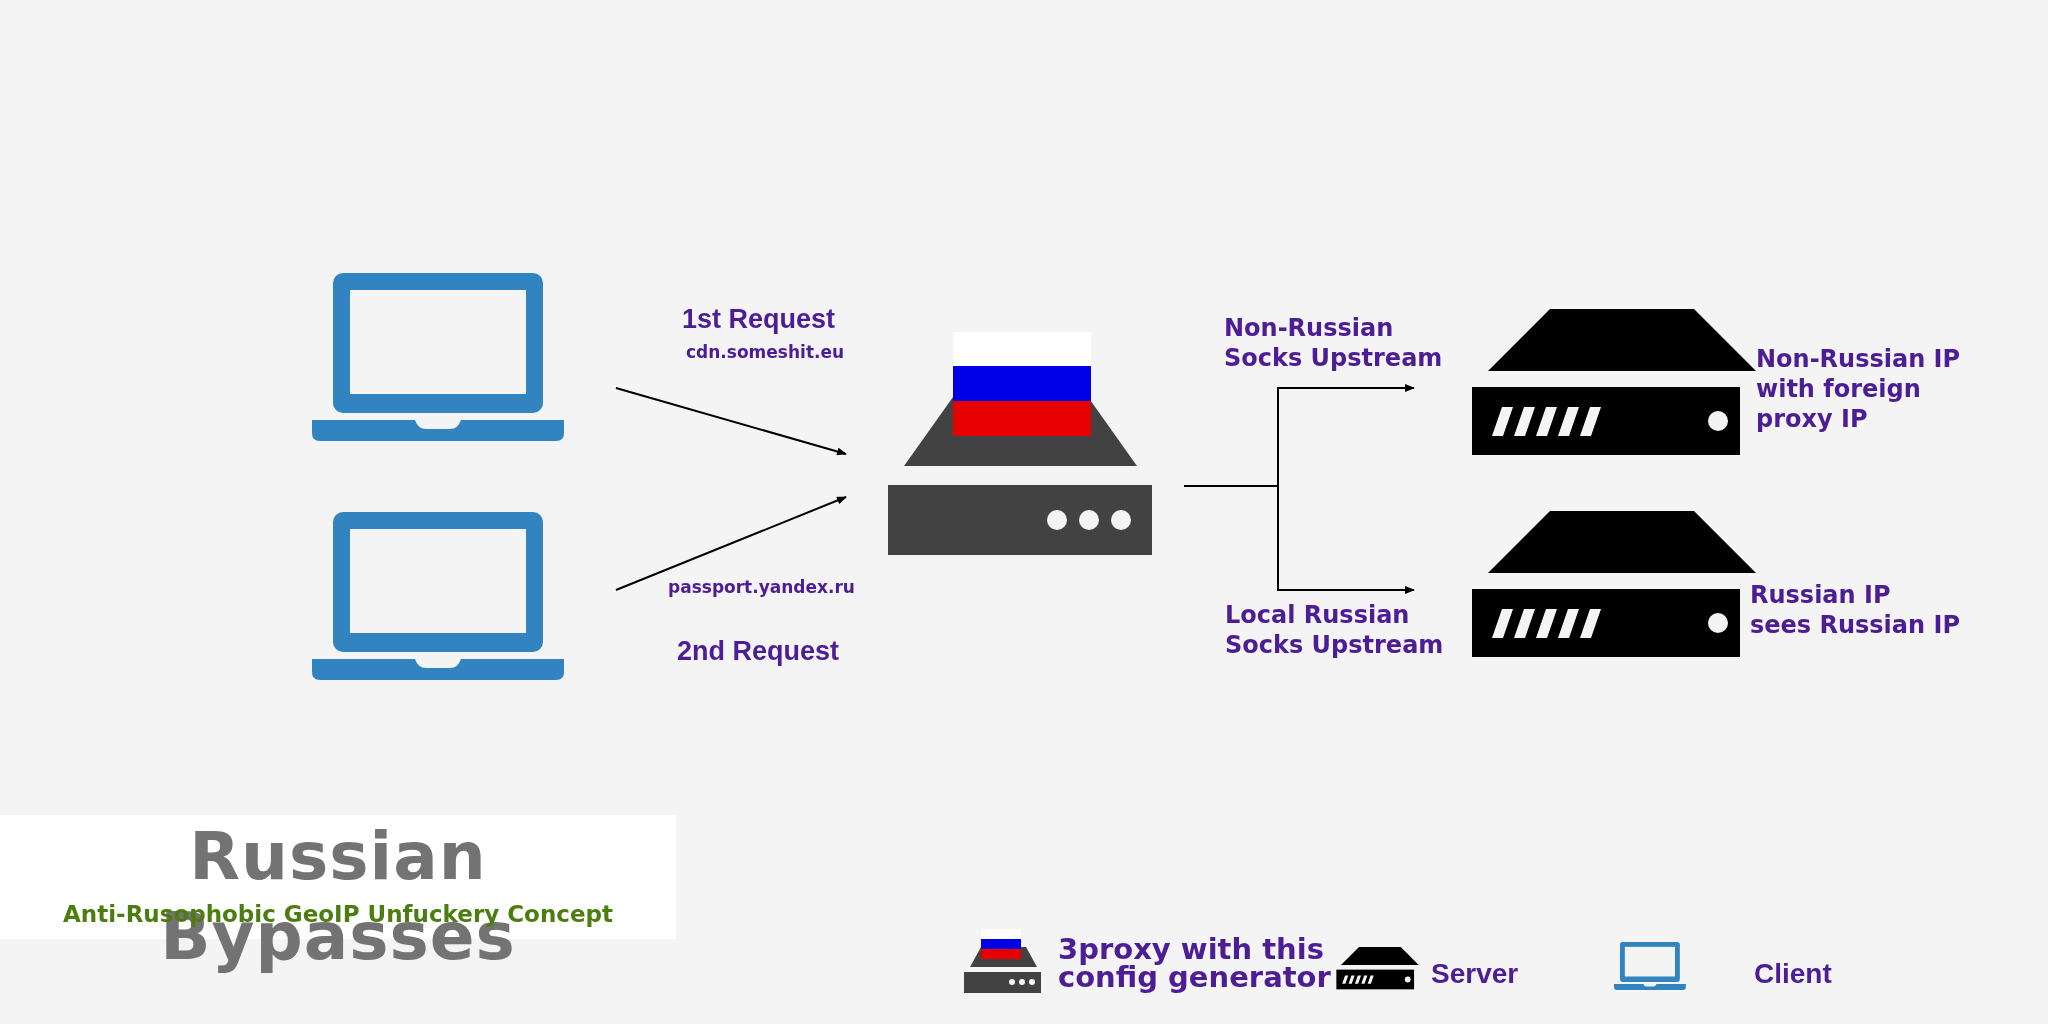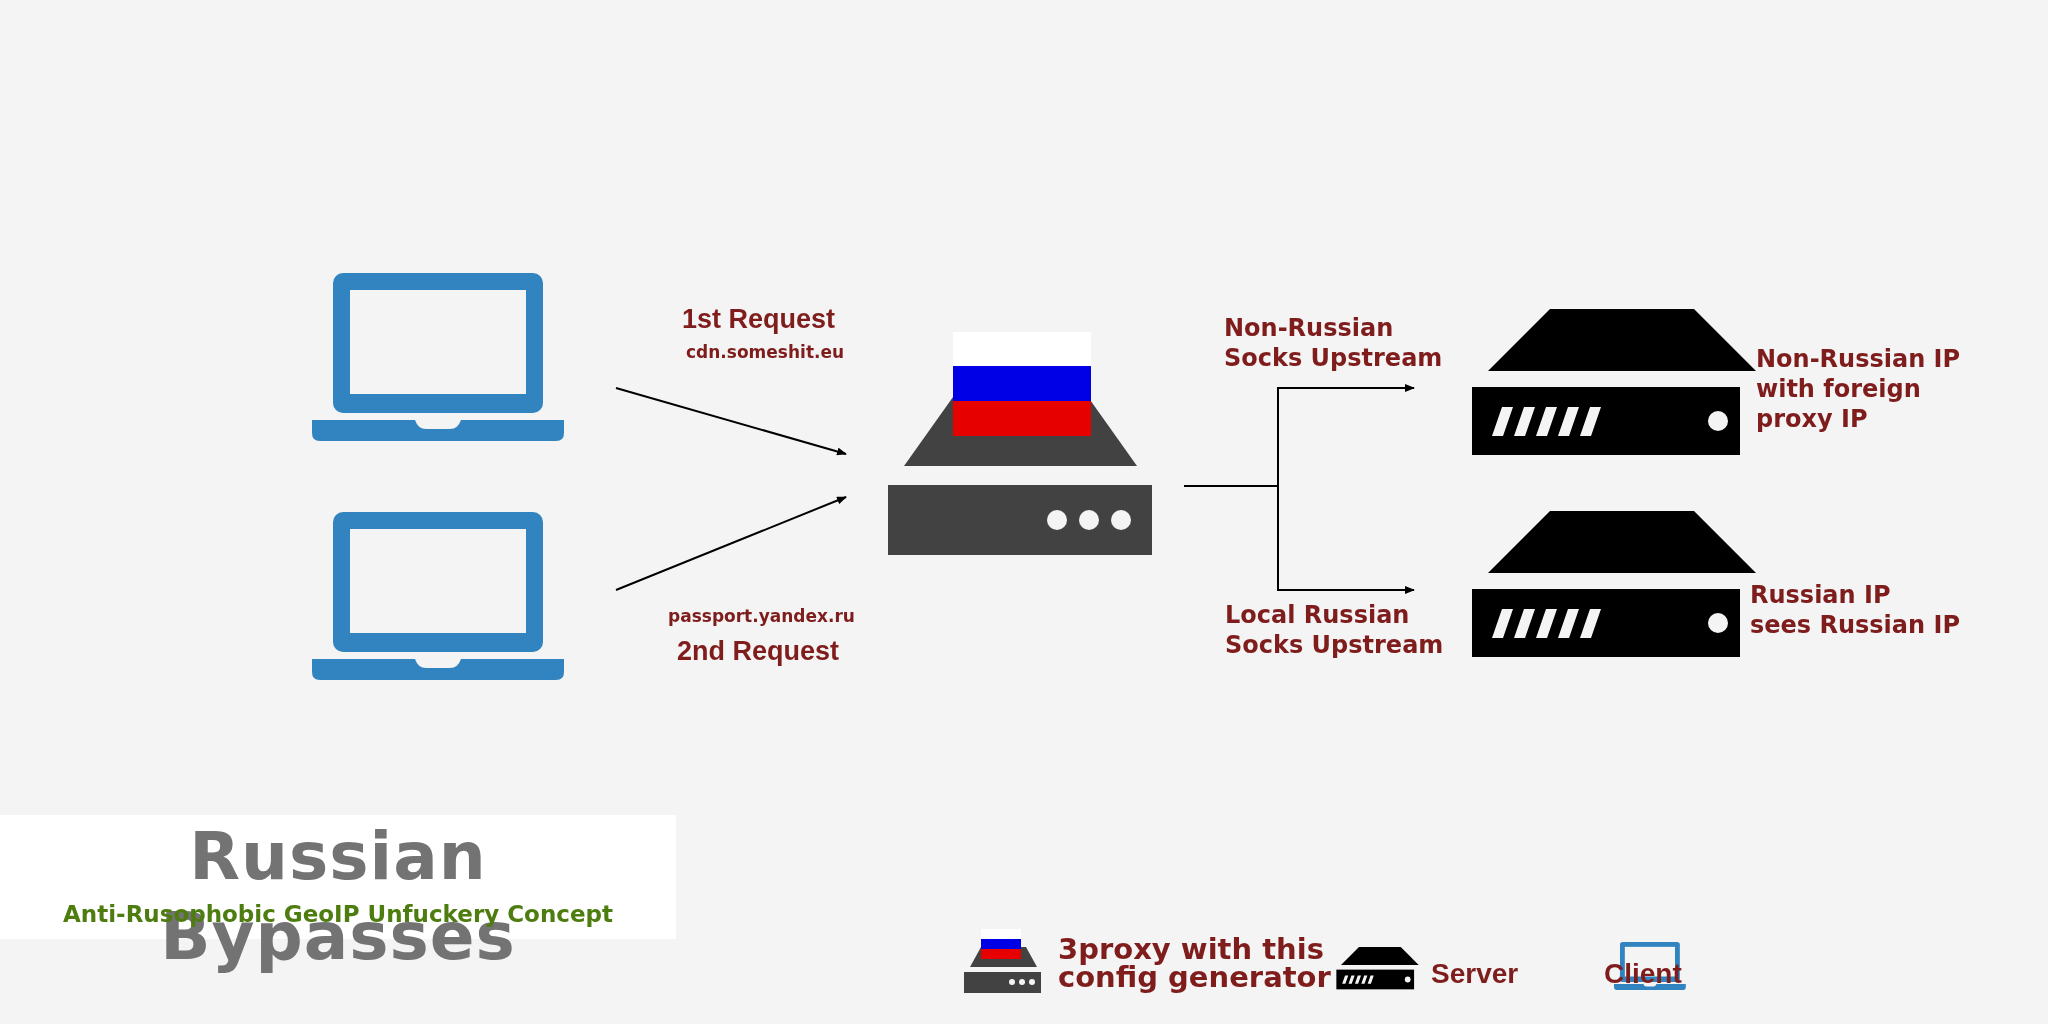--- a/index.html
+++ b/index.html
@@ -2,21 +2,21 @@
 <html><head>
   <meta charset="utf-8">
   <style>
     html, body { margin: 0; padding: 0; }
     body {
       width: 2048px; height: 1024px; overflow: hidden;
       background: #f4f4f4; position: relative;
       font-family: "DejaVu Sans", sans-serif;
     }
     .abs { position: absolute; }
-    .blue { color: #7f1d1d; font-weight: bold; }
+    .blue { color: #4c1d95; font-weight: bold; }
     svg.canvas { position: absolute; left: 0; top: 0; }
     .title-box {
       position: absolute; left: 0; top: 815px; width: 676px; height: 124px;
       background: #ffffff;
     }
     .title {
       position: absolute; left: 10px; top: 817px; width: 656px; text-align: center;
       font-family: "DejaVu Sans", sans-serif; font-weight: bold; font-size: 66px;
       color: #737373; line-height: 80px; letter-spacing: 1px;
     }
@@ -106,21 +106,21 @@
     <use href="#laptop" transform="translate(1614,942) scale(0.285)"></use>
   </g>
 </svg>
 
 <div class="title-box"></div>
 <div class="title">Russian Bypasses</div>
 <div class="subtitle">Anti-Rusophobic GeoIP Unfuckery Concept</div>
 
 <div class="abs blue req-title" style="left:682px; top:303px;">1st Request</div>
 <div class="abs blue req-host" style="left:686px; top:341px;">cdn.someshit.eu</div>
-<div class="abs blue req-host" style="left:668px; top:605px;">passport.yandex.ru</div>
+<div class="abs blue req-host" style="left:668px; top:576px;">passport.yandex.ru</div>
 <div class="abs blue req-title" style="left:677px; top:635px;">2nd Request</div>
 
 <div class="abs blue lbl" style="left:1224px; top:313px;">
   <div>Non-Russian</div>
   <div>Socks Upstream</div>
 </div>
 <div class="abs blue lbl" style="left:1225px; top:600px;">
   <div>Local Russian</div>
   <div>Socks Upstream</div>
 </div>
@@ -133,13 +133,13 @@
 <div class="abs blue lbl" style="left:1750px; top:580px;">
   <div>Russian IP</div>
   <div>sees Russian IP</div>
 </div>
 
 <div class="abs blue legend-lbl" style="left:1058px; top:935px;">
   <div>3proxy with this</div>
   <div>config generator</div>
 </div>
 <div class="abs blue legend-big" style="left:1431px; top:958px;">Server</div>
-<div class="abs blue legend-big" style="left:1604px; top:958px;">Client</div>
+<div class="abs blue legend-big" style="left:1754px; top:958px;">Client</div>
 
 </body></html>

